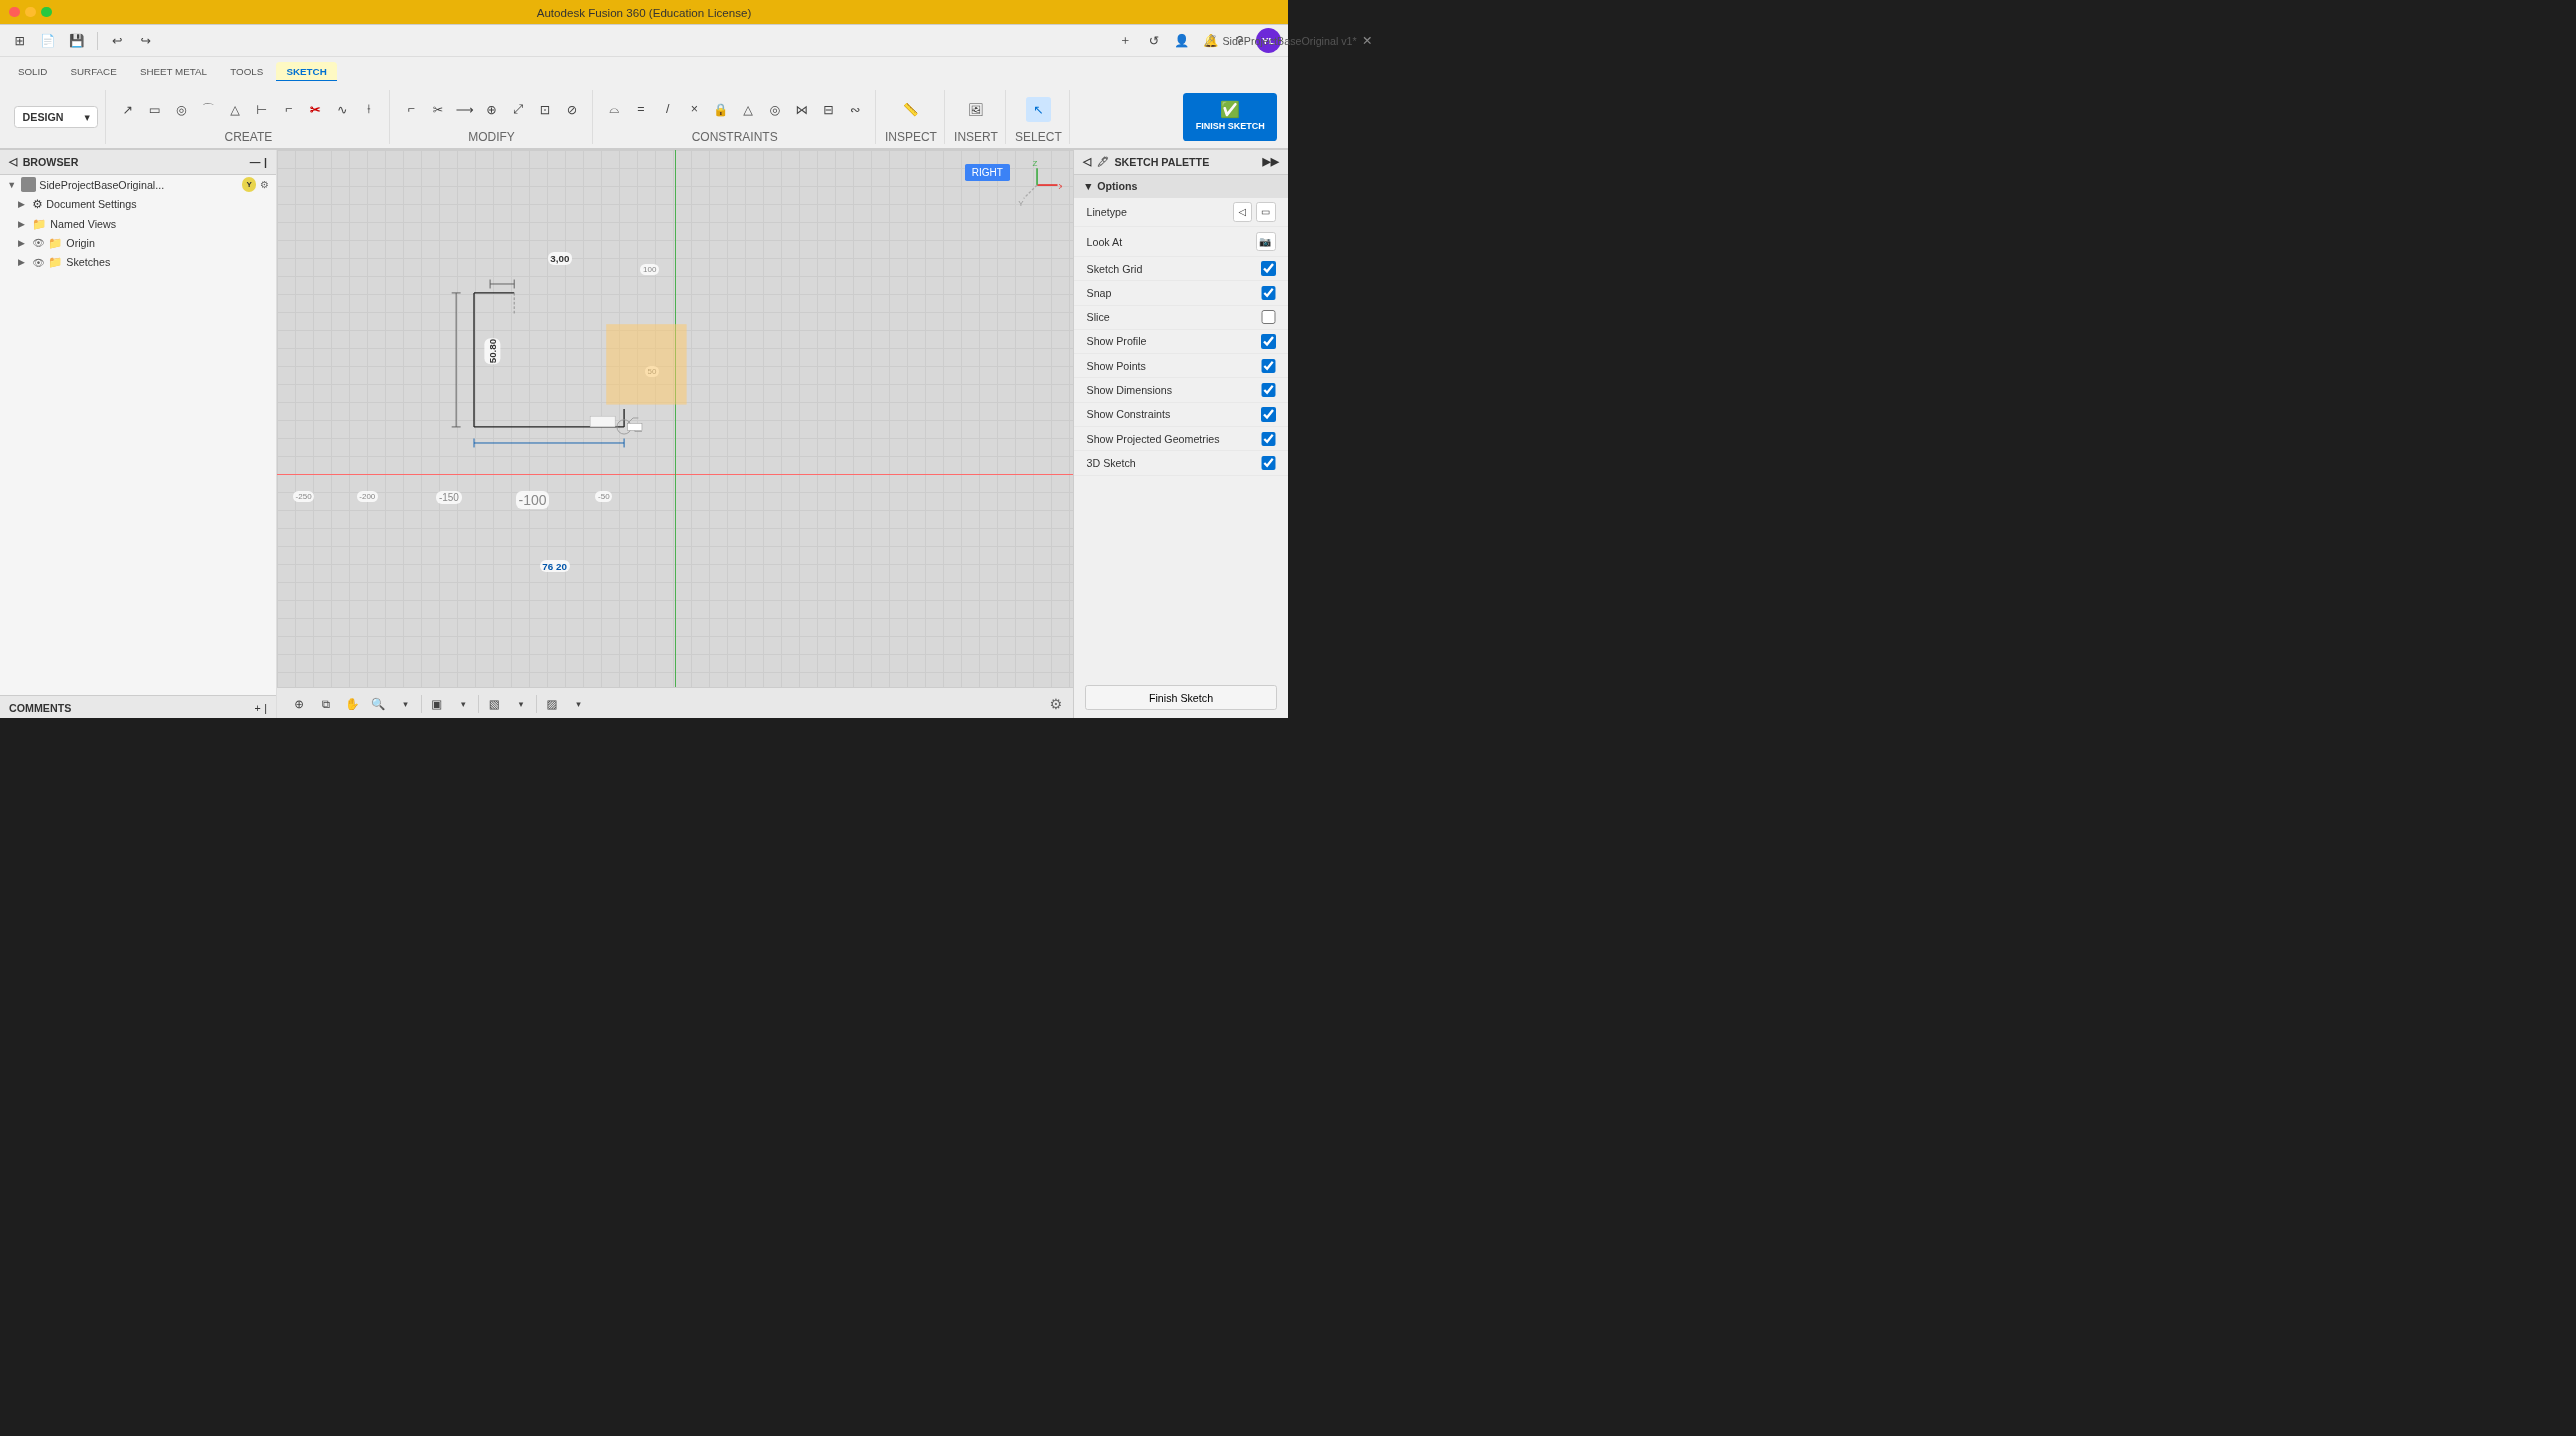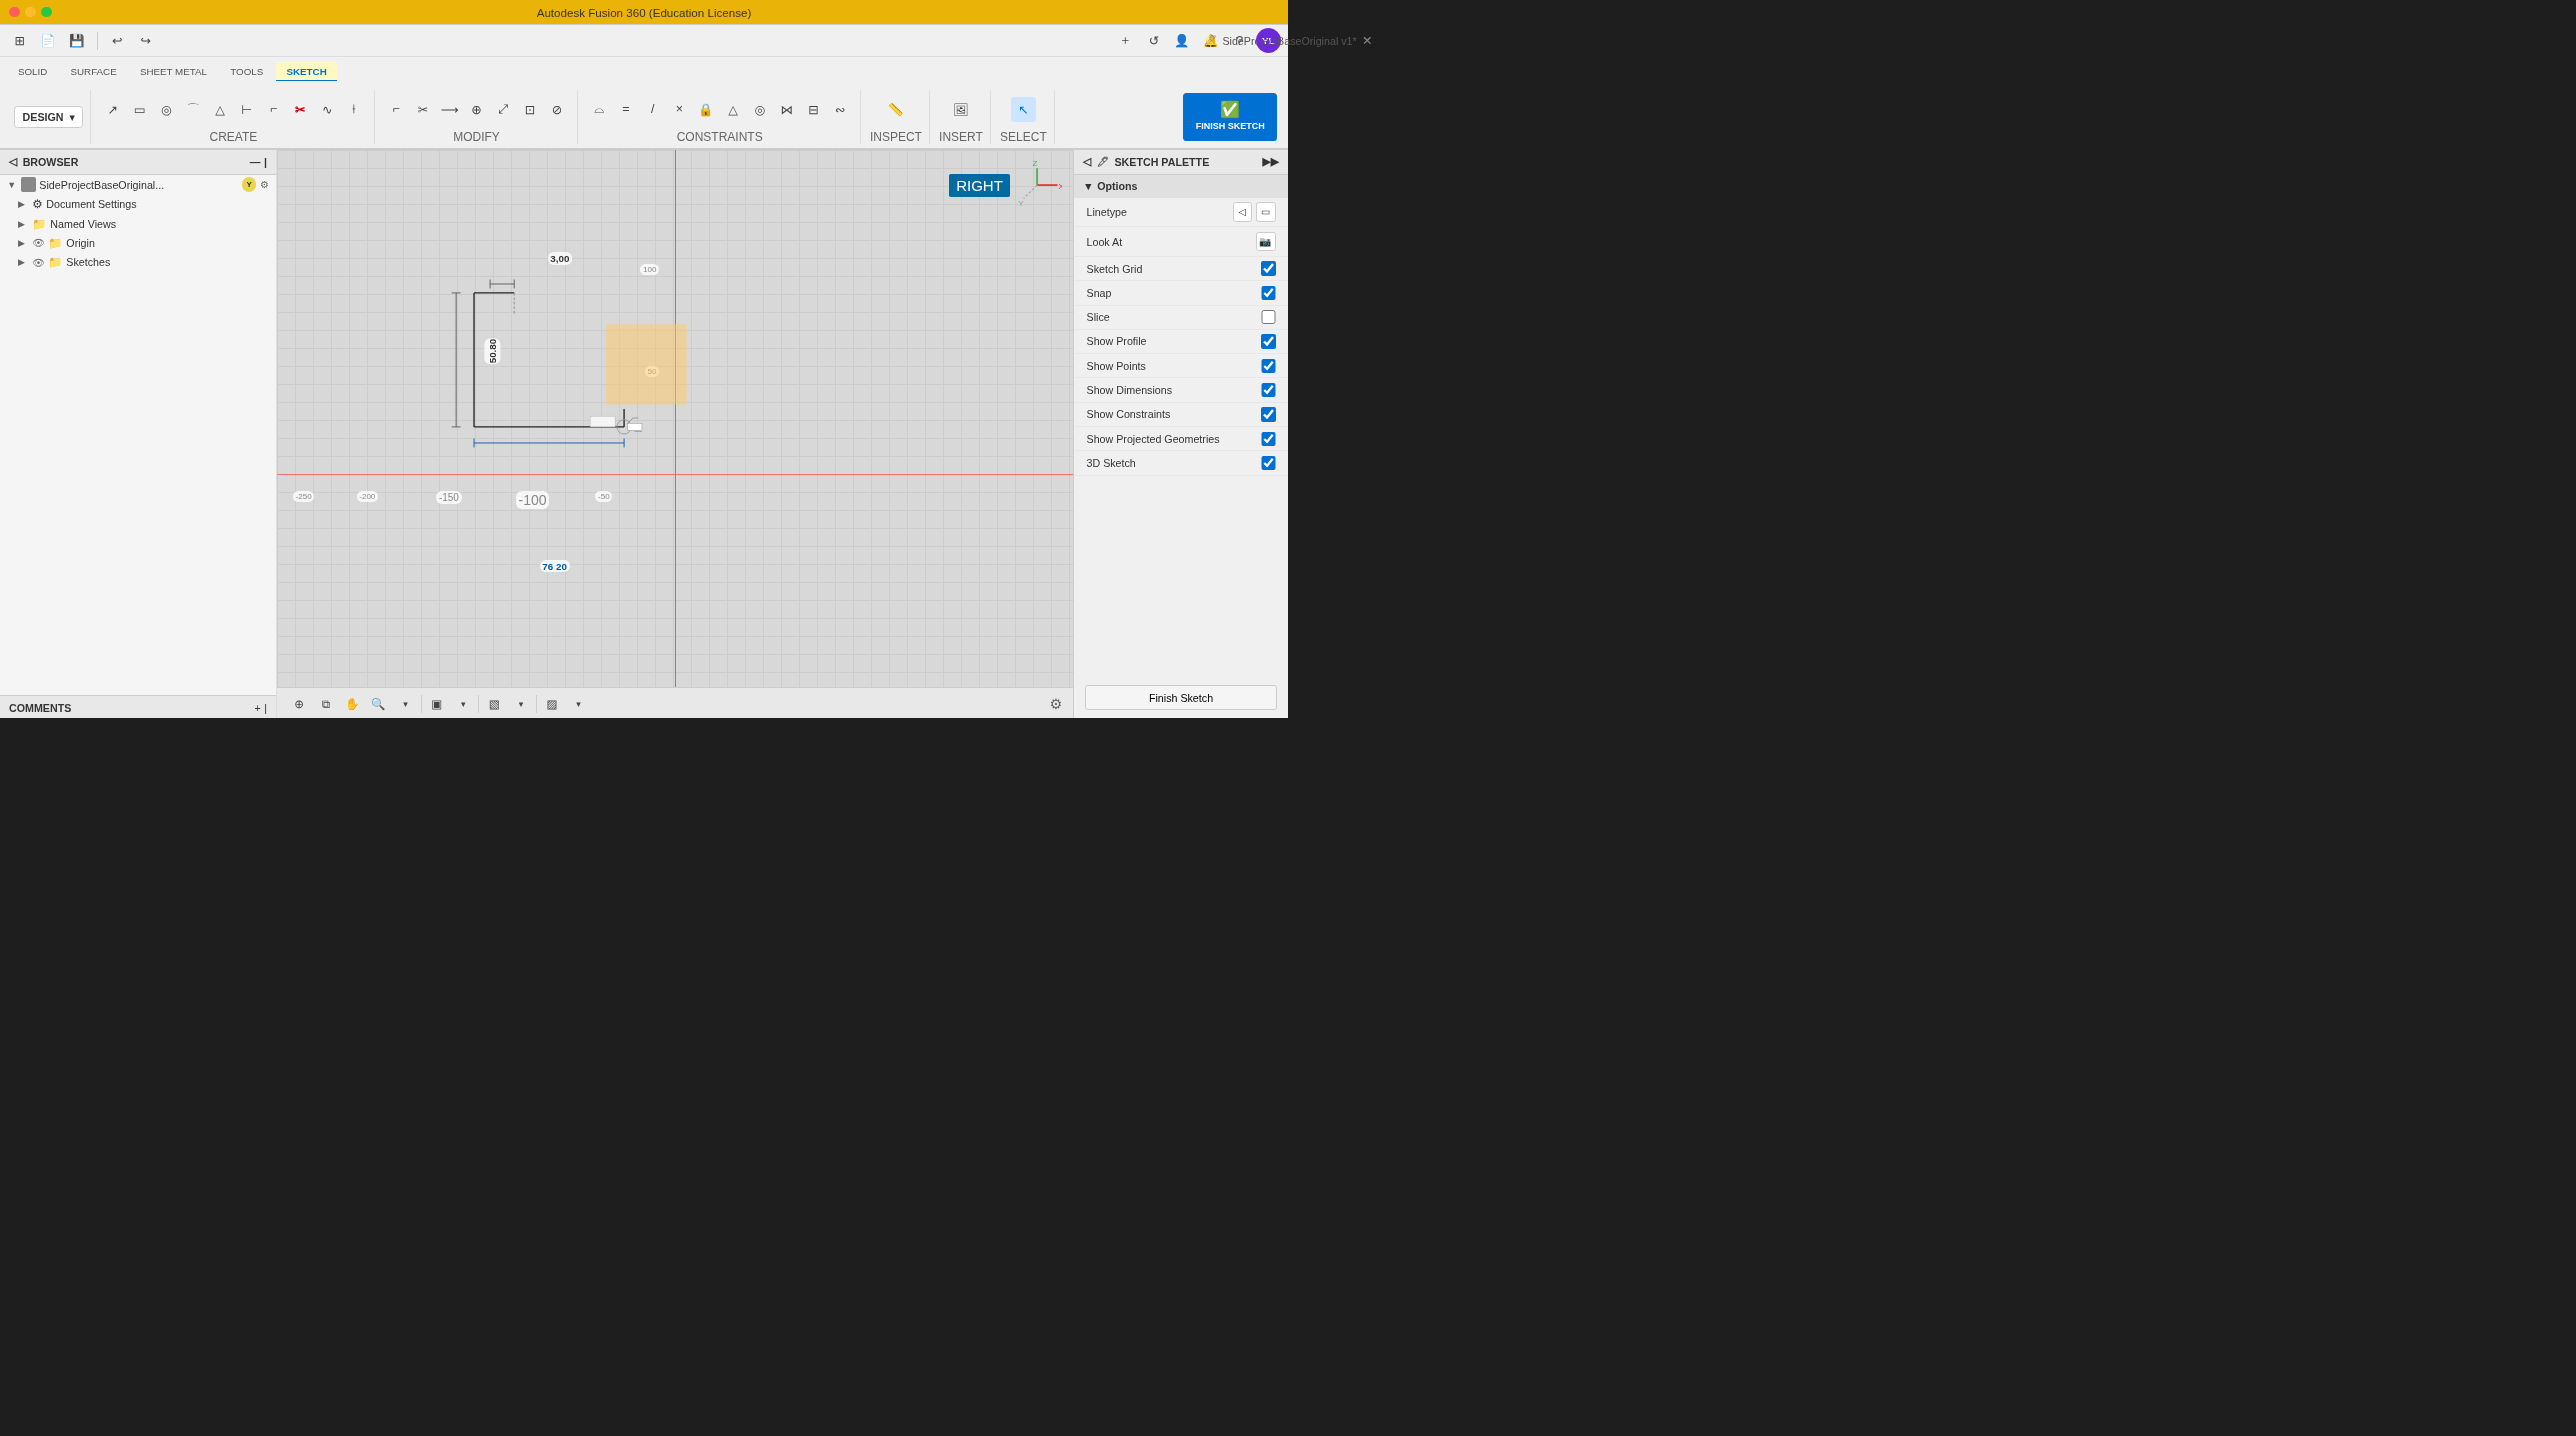--- a/index.html
+++ b/index.html
@@ -58,21 +58,21 @@
 
     
     #statusbar { height: 32px; background: #e8e8e8; border-top: 0.9px solid #ccc; display: flex; align-items: center; justify-content: space-between; padding: 0 10.7px; }
     .statusbar-left { display: flex; align-items: center; gap: 7.2px; }
     .play-btn { width: 19.7px; height: 19.7px; display: flex; align-items: center; justify-content: center; cursor: pointer; border-radius: 2.7px; font-size: 10.7px; }
 
     
     #axis-indicator { position: absolute; top: 10.7px; right: 10.7px; width: 49px; height: 49px; }
 
     
-    #right-label { position: absolute; top: 14.3px; right: 63px; background: #0369a1; color: white; padding: 2.7px 7.2px; font-size: 15px; border-radius: 1.8px; margin-top: 10px; }
+    #right-label { position: absolute; top: 14.3px; right: 63px; background: #3b82f6; color: white; padding: 2.7px 7.2px; font-size: 10px; border-radius: 1.8px; }
 
     
     .axis-h { position: absolute; height: 0.9px; background: #ff6b6b; left: 0; right: 0; }
     .axis-v { position: absolute; width: 0.9px; background: #4caf50; top: 0; bottom: 0; }
 
     
     .dim-label { position: absolute; font-size: 9px; color: #333; background: rgba(255,255,255,0.8); padding: 0.9px 2.7px; border-radius: 6px; }
 
     
     #bottom-toolbar { position: absolute; bottom: 0; left: 0; right: 0; height: 32px; background: #e8e8e8; border-top: 0.9px solid #ccc; display: flex; align-items: center; justify-content: space-between; padding: 0 10.7px; }
@@ -121,21 +121,21 @@
     <button class="tab-btn">SOLID</button>
     <button class="tab-btn">SURFACE</button>
     <button class="tab-btn">SHEET METAL</button>
     <button class="tab-btn">TOOLS</button>
     <button class="tab-btn active">SKETCH</button>
   </div>
 
   <div id="toolbar-actions">
 
     <div class="tool-group" style="border-right:0.9px solid #ddd;padding-right:7.2px;justify-content:center;">
-      <div style="display:flex;align-items:center;gap:6px;cursor:pointer;padding:3.6px 7.2px;border:0.9px solid #ccc;border-radius:3.6px;background:#fff;">
+      <div style="display:flex;align-items:center;gap:21px;cursor:pointer;padding:3.6px 7.2px;border:0.9px solid #ccc;border-radius:3.6px;background:#fff;">
         <span style="font-weight:600;font-size:10.7px;">DESIGN</span>
         <span>▾</span>
       </div>
     </div>
 
     <div class="tool-group">
       <div class="tool-group-icons">
         <div class="tool-icon">↗</div>
         <div class="tool-icon">▭</div>
         <div class="tool-icon">◎</div>

